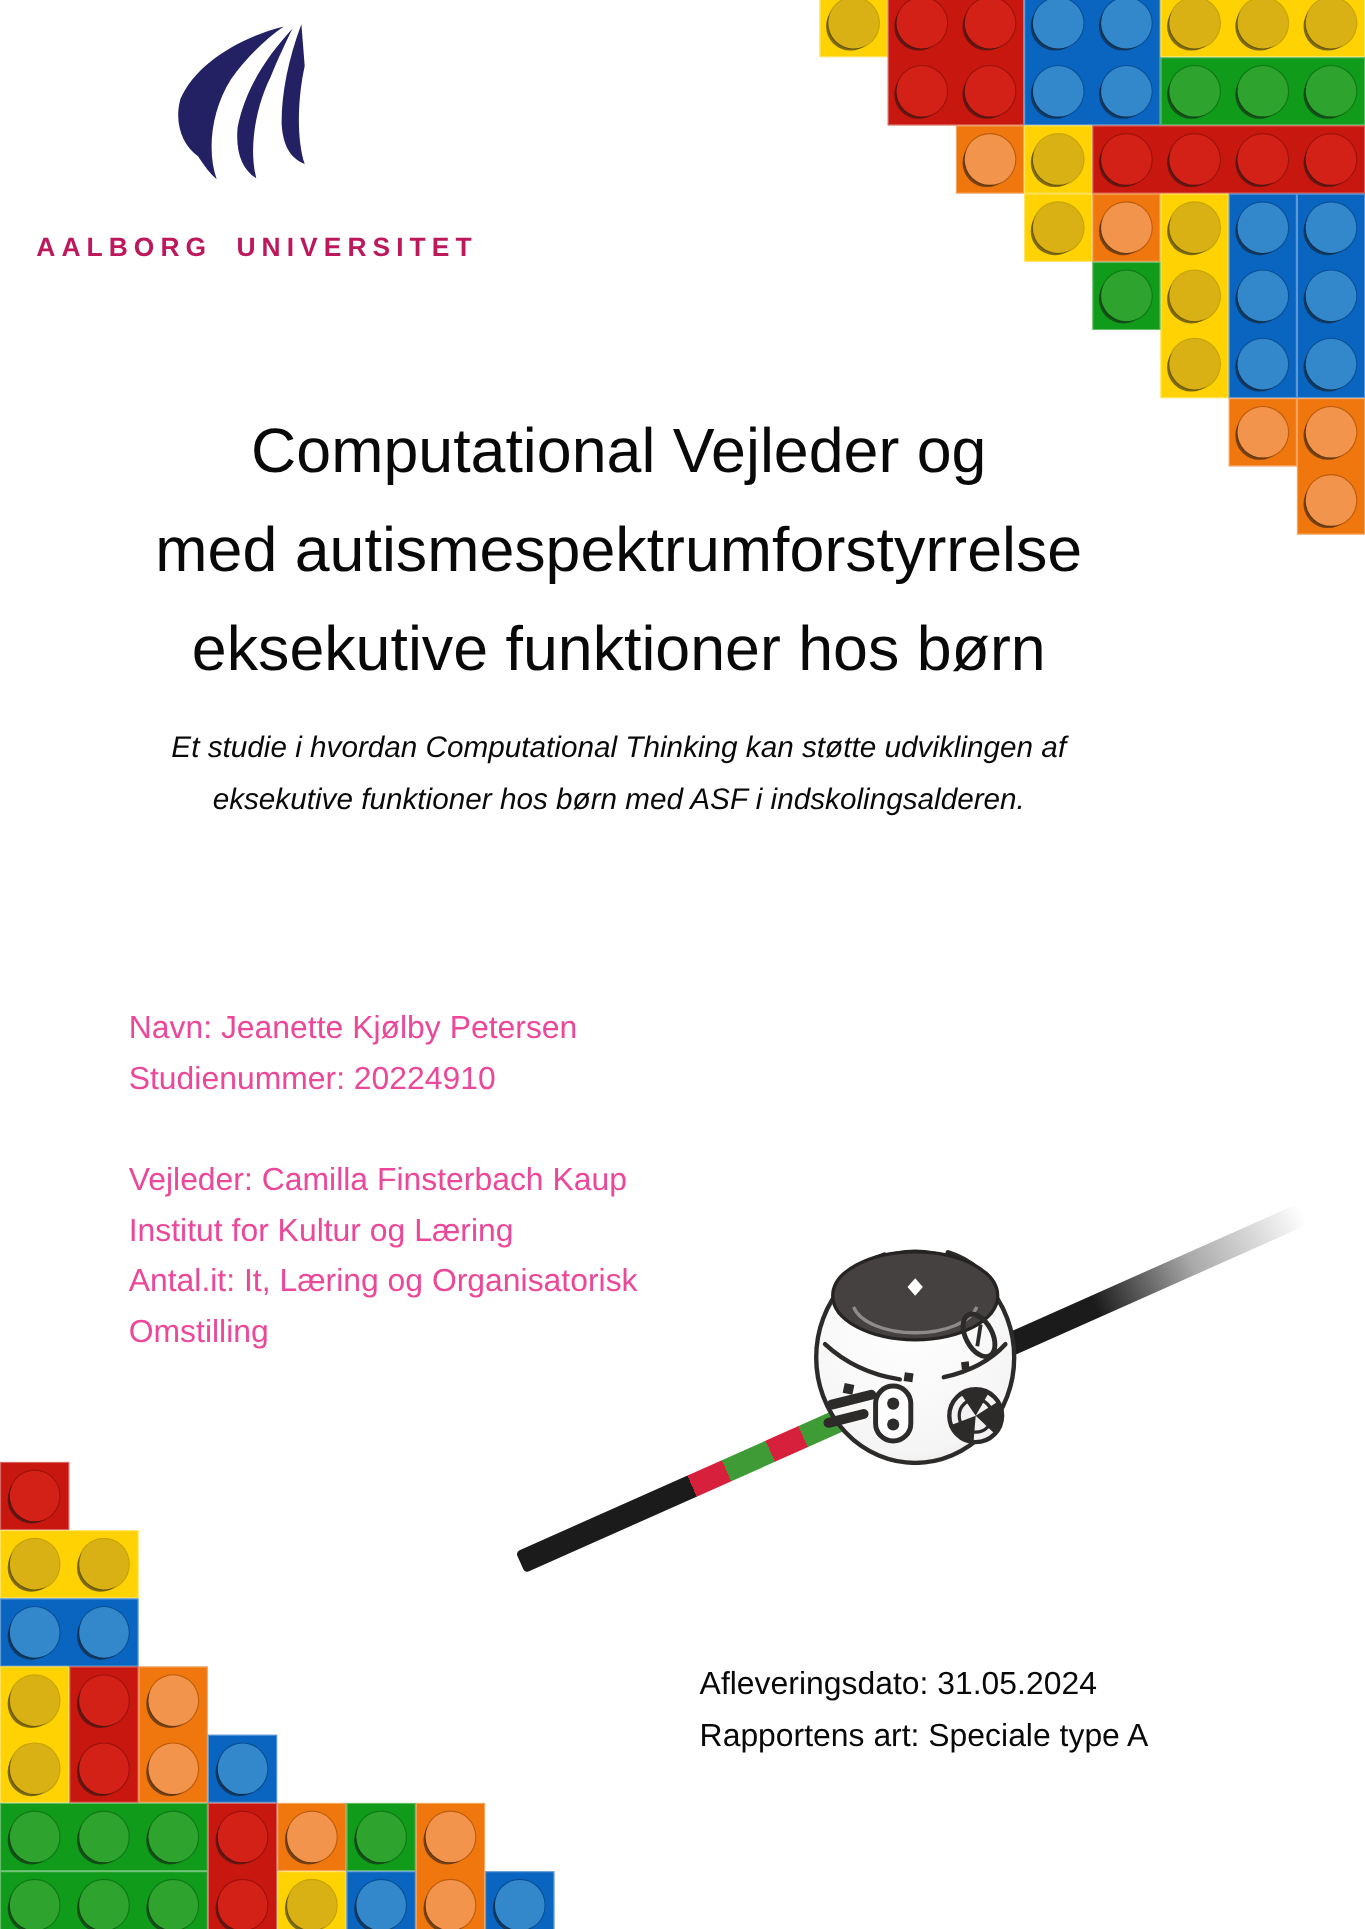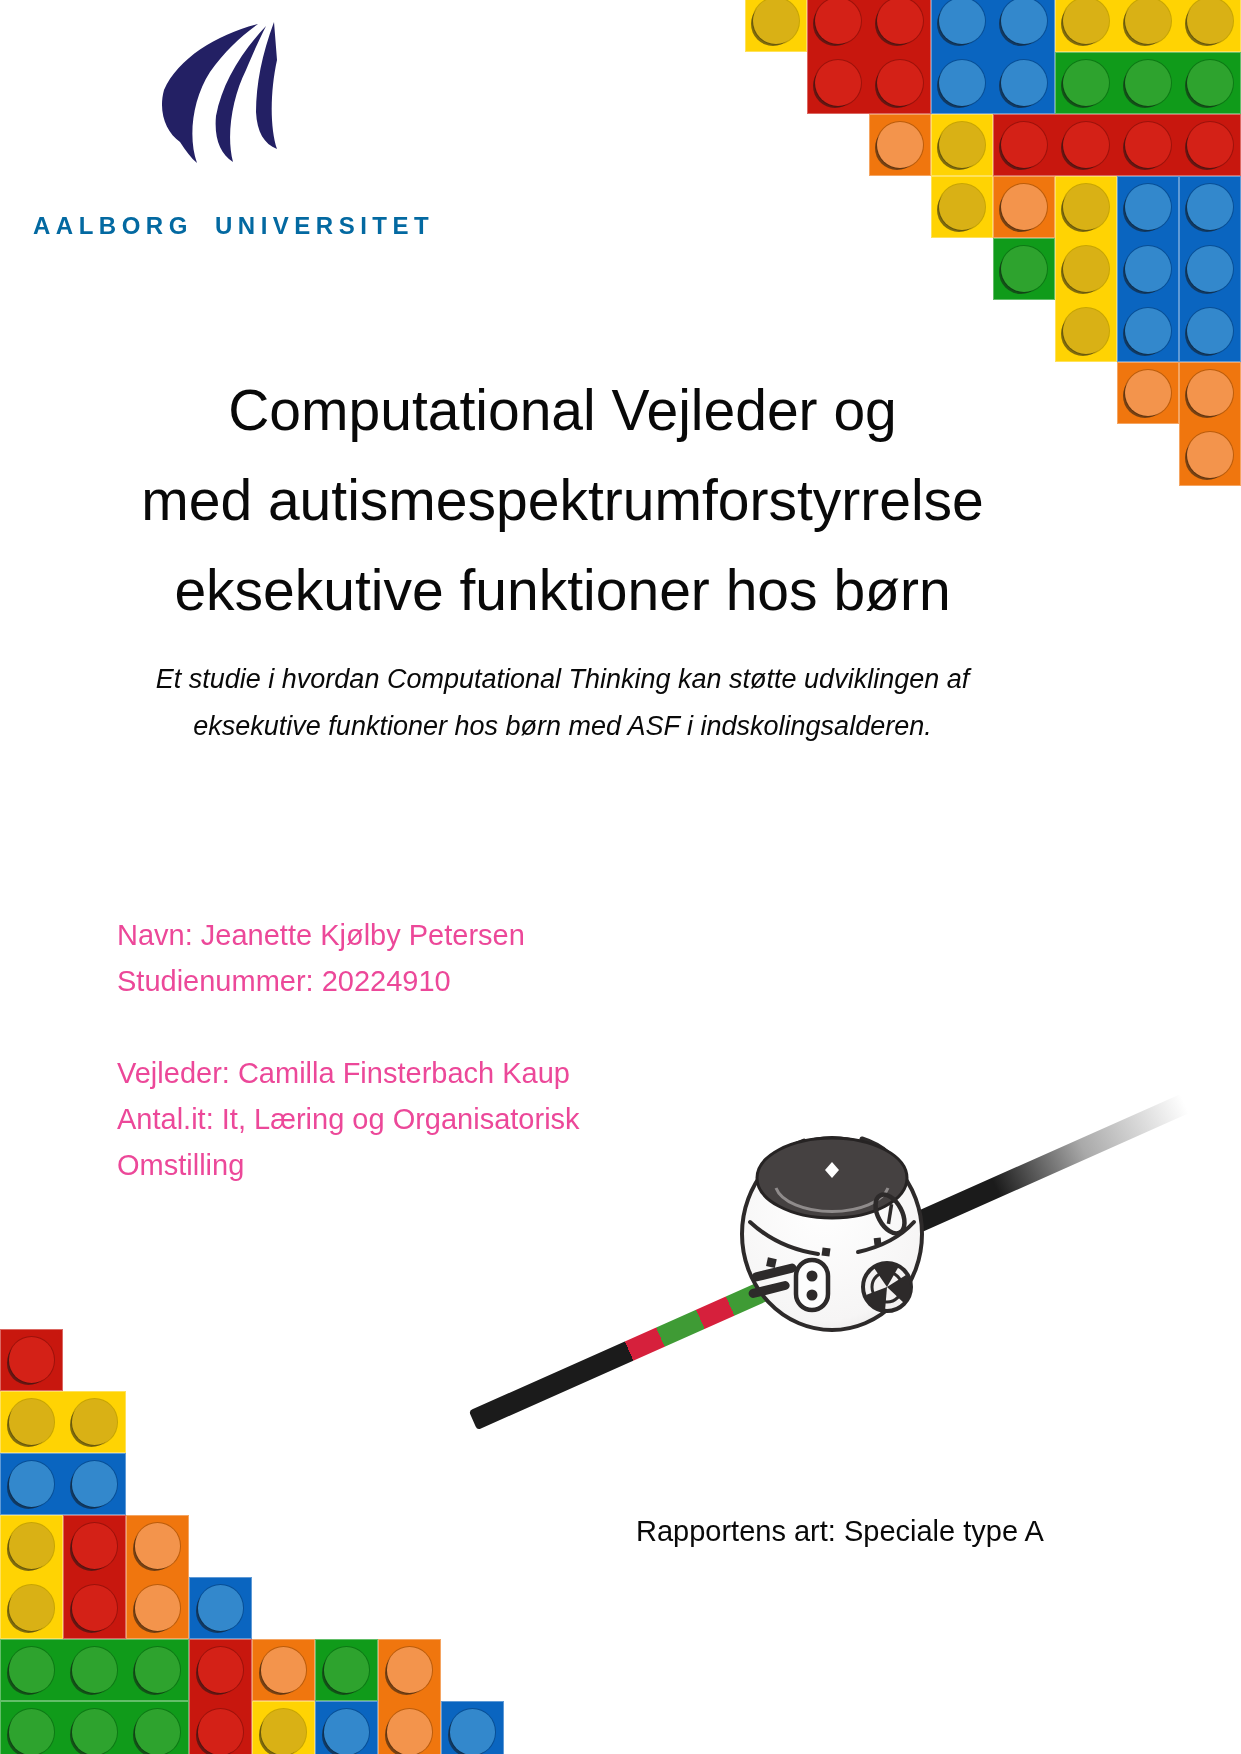--- a/index.html
+++ b/index.html
@@ -6,21 +6,21 @@
   .page{
     position:relative;width:1241px;height:1754px;margin:0 auto;
     background:#ffffff;overflow:hidden;
     font-family:"Liberation Sans","DejaVu Sans",sans-serif;color:#0b0b0b;
   }
   
   .logo-mark{position:absolute;left:158px;top:20px;width:134px;height:148px;}
   .wordmark{
     position:absolute;left:33px;top:212px;width:520px;
     font-size:24px;font-weight:bold;letter-spacing:5.5px;word-spacing:10px;
-    color:#0369a1;white-space:nowrap;
+    color:#be185d;white-space:nowrap;
   }
   
   .title{
     position:absolute;left:40px;top:365px;width:1045px;margin:0;
     text-align:center;font-size:57px;font-weight:400;line-height:90px;color:#090909;
   }
   .subtitle{
     position:absolute;left:60px;top:656px;width:1005px;
     text-align:center;font-style:italic;font-size:27px;line-height:47px;color:#090909;
   }
@@ -203,20 +203,21 @@
   <div class="subtitle" id="subtitle">
       <div>Et studie i hvordan Computational Thinking kan støtte udviklingen af</div>
       <div>eksekutive funktioner hos børn med ASF i indskolingsalderen.</div>
     </div>
 
   <div class="author" id="author">
       <div>Navn: Jeanette Kjølby Petersen</div>
       <div>Studienummer: 20224910</div>
       <div>&nbsp;</div>
       <div>Vejleder: Camilla Finsterbach Kaup</div>
+      <div>Institut for Kultur og Læring</div>
       <div>Antal.it: It, Læring og Organisatorisk</div>
       <div>Omstilling</div>
     </div>
 
   <div class="track" id="track" style="background: linear-gradient(90deg, rgb(27, 27, 27) 0%, rgb(27, 27, 27) 21.5%, rgb(214, 32, 60) 21.5%, rgb(214, 32, 60) 25.8%, rgb(63, 155, 53) 25.8%, rgb(63, 155, 53) 31.3%, rgb(214, 32, 60) 31.3%, rgb(214, 32, 60) 35.4%, rgb(63, 155, 53) 35.4%, rgb(63, 155, 53) 40.4%, rgb(27, 27, 27) 40.4%, rgb(27, 27, 27) 72%, rgb(169, 169, 169) 84%, rgba(255, 255, 255, 0) 98%);"></div>
 
   <svg class="robot" viewBox="0 0 190 215" aria-hidden="true">
     <defs>
       <radialGradient id="bodyg" cx="45%" cy="35%" r="80%">
         <stop offset="0%" stop-color="#ffffff"></stop>
@@ -253,16 +254,17 @@
     </g>
 
     <circle cx="150" cy="170" r="24" fill="#f3f1f1" stroke="#2d2a2a" stroke-width="4"></circle>
     <circle cx="150" cy="170" r="15" fill="none" stroke="#2d2a2a" stroke-width="3"></circle>
     <path d="M150,170 L137,151 A24,24 0 0 1 162,149 Z" fill="#2d2a2a"></path>
     <path d="M150,170 L129,178 A24,24 0 0 0 148,194 Z" fill="#2d2a2a"></path>
     <path d="M150,170 L169,158 A24,24 0 0 1 168,187 Z" fill="#2d2a2a"></path>
   </svg>
 
   <div class="submission" id="submission">
+      <div>Afleveringsdato: 31.05.2024</div>
       <div>Rapportens art: Speciale type A</div>
     </div>
 
 </div>
 
 </body></html>

